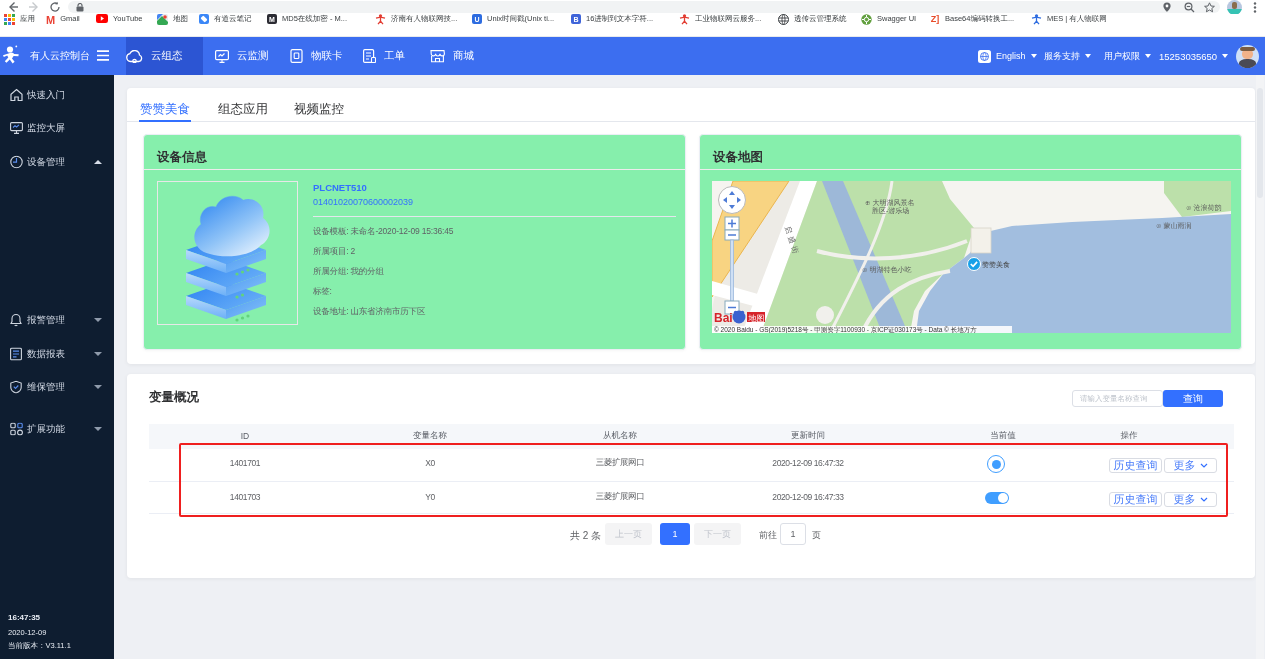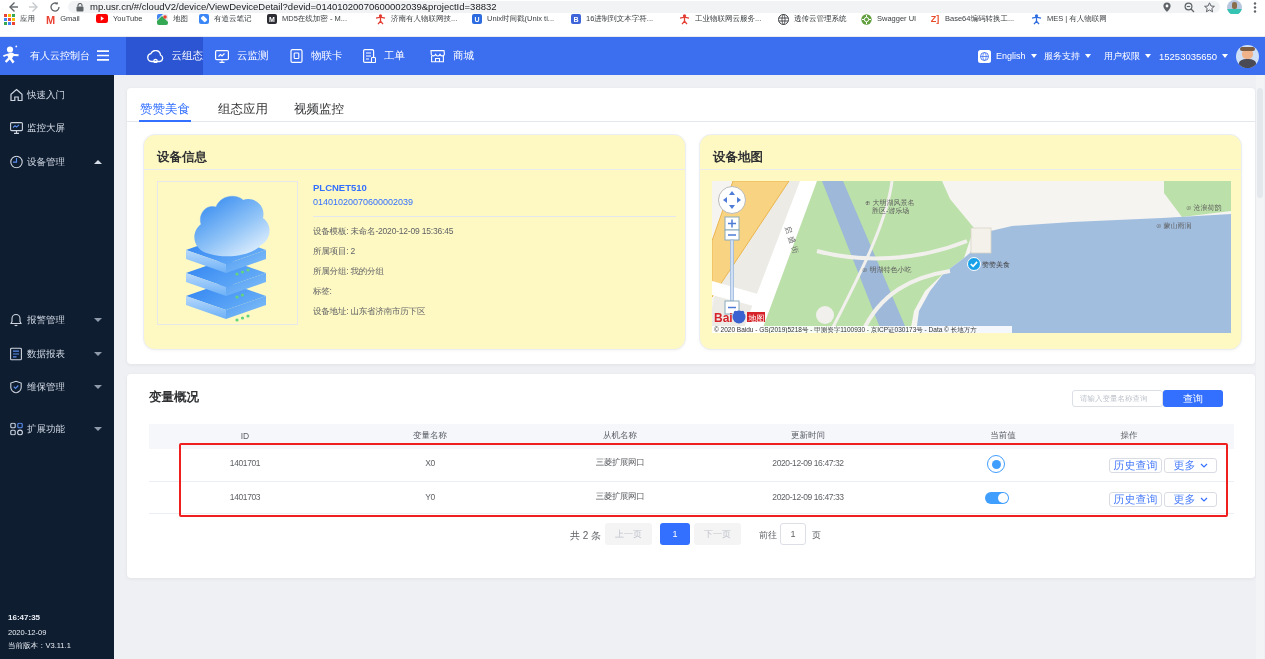--- a/index.html
+++ b/index.html
@@ -33,21 +33,21 @@
   .arr-dn { border-top:4px solid #8f9bab; transform:translateY(-2px); }
   .arr-up { border-bottom:4px solid #d6dde8; transform:translateY(-2px); }
   #submenu { position:absolute; left:0; top:103px; width:114px; height:122px; background:#0a1626; }
   .subitem { position:absolute; left:57px; transform:translateY(-50%); color:#cfd6e0; font-size:9.5px; white-space:nowrap; }
   .sbottom { position:absolute; left:8px; color:#e8edf4; font-size:7.5px; }
 
   
   .card { position:absolute; background:#fff; border-radius:4px; box-shadow:0 1px 4px rgba(0,0,0,0.06); }
   #cardA { left:127px; top:88px; width:1128px; height:276px; }
   #cardB { left:127px; top:374px; width:1128px; height:204px; }
-  .innercard { position:absolute; background:#fef9c3; border:1px solid #ebeef5; border-radius:12px; box-shadow:0 1px 3px rgba(0,0,0,0.04); }
+  .innercard { position:absolute; background:#86efac; border:1px solid #ebeef5; border-radius:4px; box-shadow:0 1px 3px rgba(0,0,0,0.04); }
   .ictitle { position:absolute; left:13px; top:14px; font-size:12.5px; color:#303133; font-weight:bold; }
 
   .tab { position:absolute; font-size:12.5px; color:#303133; }
   .infolbl { position:absolute; left:169px; font-size:8.5px; letter-spacing:-0.2px; color:#606266; transform:translateY(-50%); white-space:nowrap; }
 
   
   .th { position:absolute; font-size:8.5px; color:#5a5e66; transform:translate(-50%,-50%); white-space:nowrap; }
   .td { position:absolute; font-size:8.5px; letter-spacing:-0.4px; color:#606266; transform:translate(-50%,-50%); white-space:nowrap; }
   .opbtn { position:absolute; border:1px solid #d9dce3; border-radius:3px; color:#4a7dfa; font-size:11px; display:flex; align-items:center; justify-content:center; background:#fff; }
   .pagebtn { position:absolute; top:149px; height:22px; border-radius:3px; background:#f4f4f5; color:#c0c4cc; font-size:9px; display:flex; align-items:center; justify-content:center; }
@@ -67,21 +67,20 @@
         <path d="M9 6H1" stroke="#c6c9cc" stroke-width="1.4"></path>
       </svg>
     <svg class="abs" style="left:49px;top:1px" width="12" height="12" viewBox="0 0 12 12">
         <path d="M10 6A4 4 0 1 1 8.5 2.9" stroke="#5f6368" stroke-width="1.3" fill="none"></path>
         <path d="M8.6 0.8v2.4H6.2z" fill="#5f6368"></path>
       </svg>
     <svg class="abs" style="left:76px;top:3px" width="8" height="9" viewBox="0 0 8 9">
         <rect x="0.5" y="3.5" width="7" height="5" rx="1" fill="#5f6368"></rect>
         <path d="M2 3.5V2.5a2 2 0 0 1 4 0v1" stroke="#5f6368" fill="none" stroke-width="1.2"></path>
       </svg>
-    <div id="urltext" class="abs">mp.usr.cn/#/cloudV2/device/ViewDeviceDetail?devid=01401020070600002039&amp;projectId=38832</div>
     <svg class="abs" style="left:1162px;top:2px" width="10" height="11" viewBox="0 0 10 11">
         <path d="M5 0.5a3.6 3.6 0 0 1 3.6 3.6C8.6 6.8 5 10 5 10S1.4 6.8 1.4 4.1A3.6 3.6 0 0 1 5 .5z" fill="#5f6368"></path>
         <circle cx="5" cy="4" r="1.4" fill="#fff"></circle>
       </svg>
     <svg class="abs" style="left:1184px;top:2px" width="11" height="11" viewBox="0 0 11 11">
         <circle cx="4.5" cy="4.5" r="3.4" stroke="#5f6368" stroke-width="1.2" fill="none"></circle>
         <path d="M7 7l3 3" stroke="#5f6368" stroke-width="1.2"></path>
         <path d="M2.8 4.5h3.4" stroke="#5f6368" stroke-width="1.1"></path>
       </svg>
     <svg class="abs" style="left:1204px;top:2px" width="11" height="11" viewBox="0 0 11 11">
@@ -160,21 +159,21 @@
   <div id="appheader" class="abs">
     <svg class="abs" style="left:3px;top:8px" width="17" height="20" viewBox="0 0 17 20">
         <circle cx="7" cy="4.5" r="3.1" fill="#fff"></circle>
         <circle cx="13.3" cy="1.4" r="0.9" fill="#fff"></circle>
         <path d="M6.2 8.2c2.2-.8 4.2-.4 5 .8l4.5.2-.3 2-4.8-.2-1.6 2.4 2.6 3.4-2 1.6-2.8-3.8-3.3 3.2-1.7-1.6 3.5-3.6-1.1-2-3.4 1.4-.8-1.8z" fill="#fff"></path>
       </svg>
     <div class="hnav" style="left:30px;font-size:10px">有人云控制台</div>
     <svg class="abs" style="left:97px;top:13px" width="12" height="11" viewBox="0 0 12 11">
         <path d="M0 1.2h12M0 5.5h12M0 9.8h12" stroke="#fff" stroke-width="1.7"></path>
       </svg>
-    <div id="nav-active" class="hnav" style="left:126px;width:77px;justify-content:flex-end">
+    <div id="nav-active" class="hnav" style="left:126px;width:77px;justify-content:flex-start">
       <svg width="17" height="13" viewBox="0 0 17 13">
           <path d="M4.5 11.5a4 4 0 0 1-.6-7.9A5 5 0 0 1 13.5 5a3.4 3.4 0 0 1-.8 6.5z" fill="none" stroke="#fff" stroke-width="1.3"></path>
           <circle cx="8.5" cy="11" r="1.7" fill="none" stroke="#fff" stroke-width="1.2"></circle>
         </svg>
       云组态</div>
     <div class="hnav" style="left:215px">
       <svg width="14" height="13" viewBox="0 0 14 13">
           <rect x="0.6" y="0.6" width="12.8" height="9" rx="1.2" fill="none" stroke="#fff" stroke-width="1.2"></rect>
           <path d="M3.5 6.5 5.5 4.5 7 6l2.5-2.5" stroke="#fff" stroke-width="1.1" fill="none"></path>
           <path d="M4.5 12.4h5M7 9.6v2.8" stroke="#fff" stroke-width="1.1"></path>

